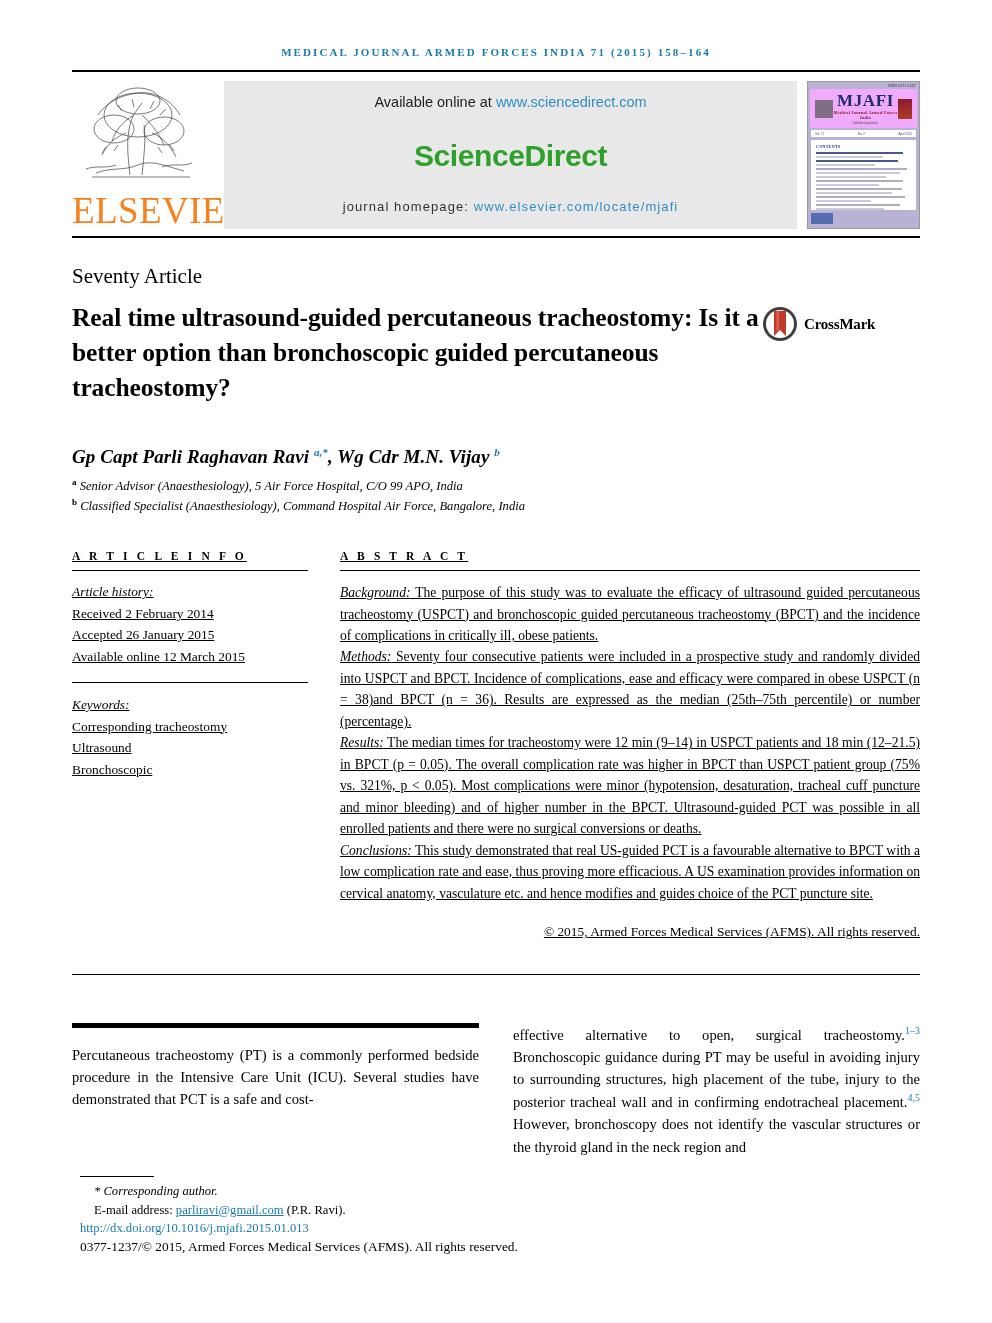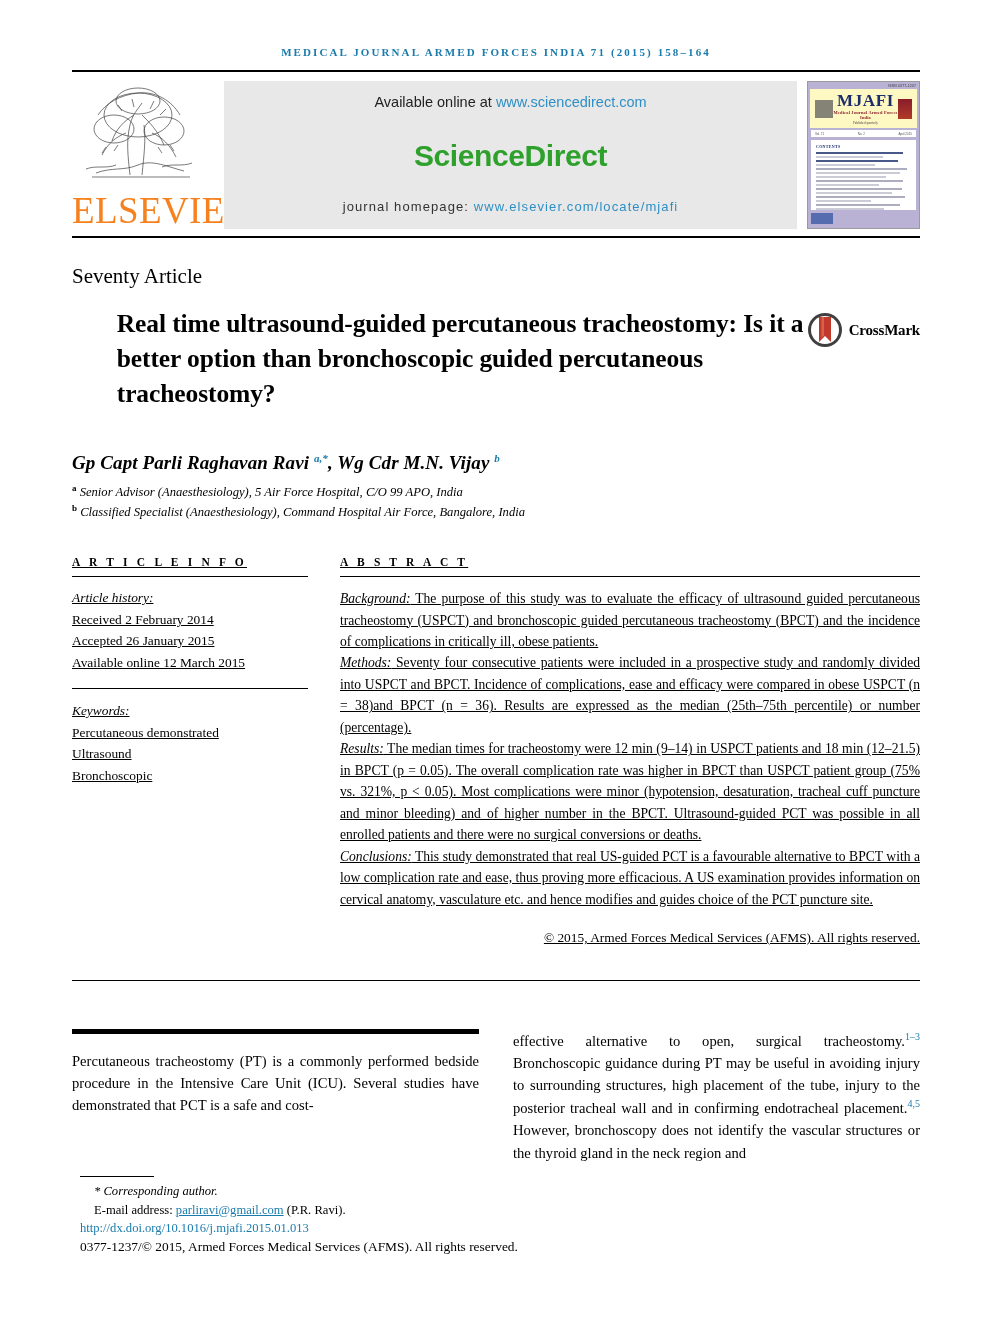--- a/index.html
+++ b/index.html
@@ -109,21 +109,21 @@
   }
   .cover-issn {
     font-size: 3.4px;
     text-align: right;
     padding: 2px 3px 0 0;
     color: #333;
     font-family: "Liberation Sans", sans-serif;
     letter-spacing: 0.2px;
   }
   .cover-head {
-    background: #fef9c3;
+    background: #f0abfc;
     display:flex;
     align-items:center;
     justify-content:space-between;
     padding: 3px 5px 3px 5px;
     margin: 1px 2px 0 2px;
   }
   .cover-emblem {
     width: 18px; height: 18px;
     background: #5b5b5b;
     opacity: .75;
@@ -201,22 +201,21 @@
   
   .article-type {
     font-family: "Liberation Serif", serif;
     font-size: 21px;
     margin-top: 26px;
     color: #000;
   }
   .title-row {
     display: flex;
     align-items: flex-start;
-    margin-top: 17px;
-    justify-content: flex-end;
+    margin-top: 11px;
   }
   h1.title {
     flex: 1 1 auto;
     font-family: "Liberation Serif", serif;
     font-size: 25.5px;
     font-weight: bold;
     line-height: 1.38;
     margin: 0;
     max-width: 690px;
     letter-spacing: -0.1px;
@@ -460,21 +459,21 @@
       <div class="rule"></div>
       <div class="info-block">
         <div class="lead">Article history:</div>
         <div>Received 2 February 2014</div>
         <div>Accepted 26 January 2015</div>
         <div>Available online 12 March 2015</div>
       </div>
       <div class="divider2"></div>
       <div class="info-block kw">
         <div class="lead">Keywords:</div>
-        <div>Percutaneous demonstrated</div>
+        <div>Corresponding tracheostomy</div>
         <div>Ultrasound</div>
         <div>Bronchoscopic</div>
       </div>
     </div>
 
     <div class="col-abs">
       <div class="sec-label">A B S T R A C T</div>
       <div class="rule"></div>
       <div class="abs-body">
         <p><span class="run">Background:</span><span> The purpose of this study was to evaluate the efficacy of ultrasound guided percutaneous tracheostomy (USPCT) and bronchoscopic guided percutaneous tracheostomy (BPCT) and the incidence of complications in critically ill, obese patients.</span></p>

